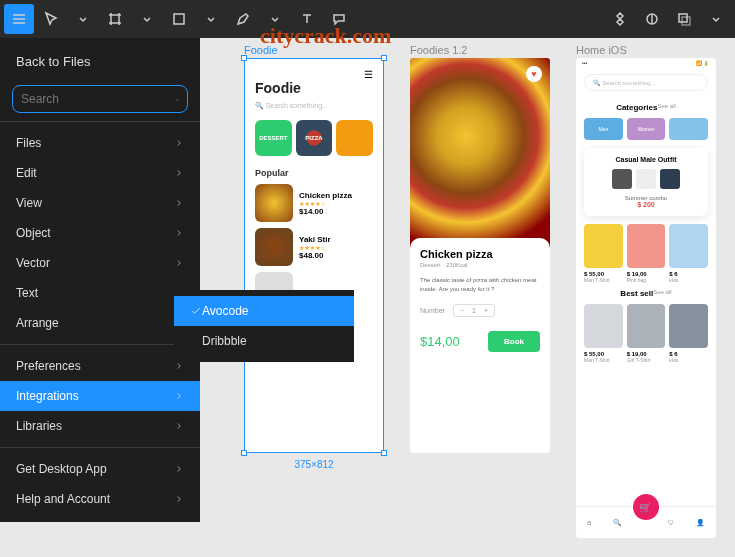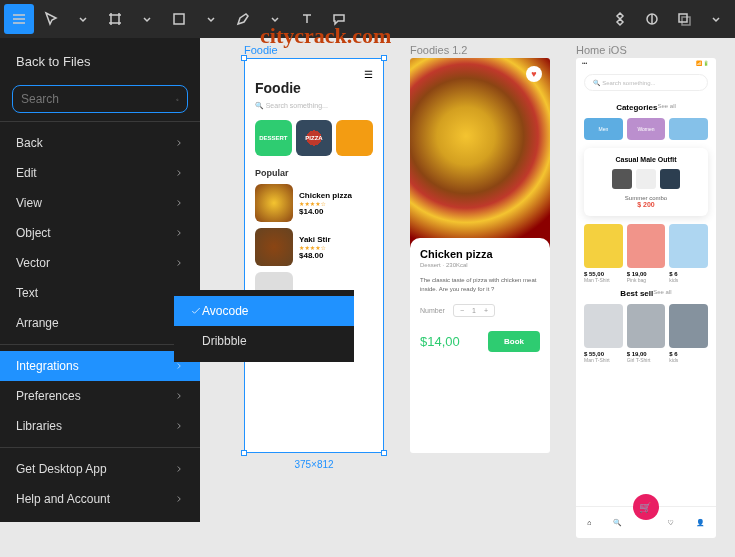--- a/index.html
+++ b/index.html
@@ -307,21 +307,21 @@
   <div class="menu-search">
     <input placeholder="Search" style="">
     <svg viewBox="0 0 16 16">
         <circle cx="7" cy="7" r="4"></circle>
         <path d="M10 10l3 3"></path>
       </svg>
   </div>
   <div class="menu-div"></div>
   <div id="menu-groups">
       <div class="menu-item">
-        <span>Back</span>
+        <span>Files</span>
         <svg class="chev" viewBox="0 0 16 16">
           <path d="M6 4l4 4-4 4"></path>
         </svg>
       </div>
       <div class="menu-item">
         <span>Edit</span>
         <svg class="chev" viewBox="0 0 16 16">
           <path d="M6 4l4 4-4 4"></path>
         </svg>
       </div>
@@ -349,28 +349,28 @@
           <path d="M6 4l4 4-4 4"></path>
         </svg>
       </div>
       <div class="menu-item">
         <span>Arrange</span>
         <svg class="chev" viewBox="0 0 16 16">
           <path d="M6 4l4 4-4 4"></path>
         </svg>
       </div>
       <div class="menu-div"></div>
+      <div class="menu-item">
+        <span>Preferences</span>
+        <svg class="chev" viewBox="0 0 16 16">
+          <path d="M6 4l4 4-4 4"></path>
+        </svg>
+      </div>
       <div class="menu-item highlighted">
         <span>Integrations</span>
-        <svg class="chev" viewBox="0 0 16 16">
-          <path d="M6 4l4 4-4 4"></path>
-        </svg>
-      </div>
-      <div class="menu-item">
-        <span>Preferences</span>
         <svg class="chev" viewBox="0 0 16 16">
           <path d="M6 4l4 4-4 4"></path>
         </svg>
       </div>
       <div class="menu-item">
         <span>Libraries</span>
         <svg class="chev" viewBox="0 0 16 16">
           <path d="M6 4l4 4-4 4"></path>
         </svg>
       </div>

